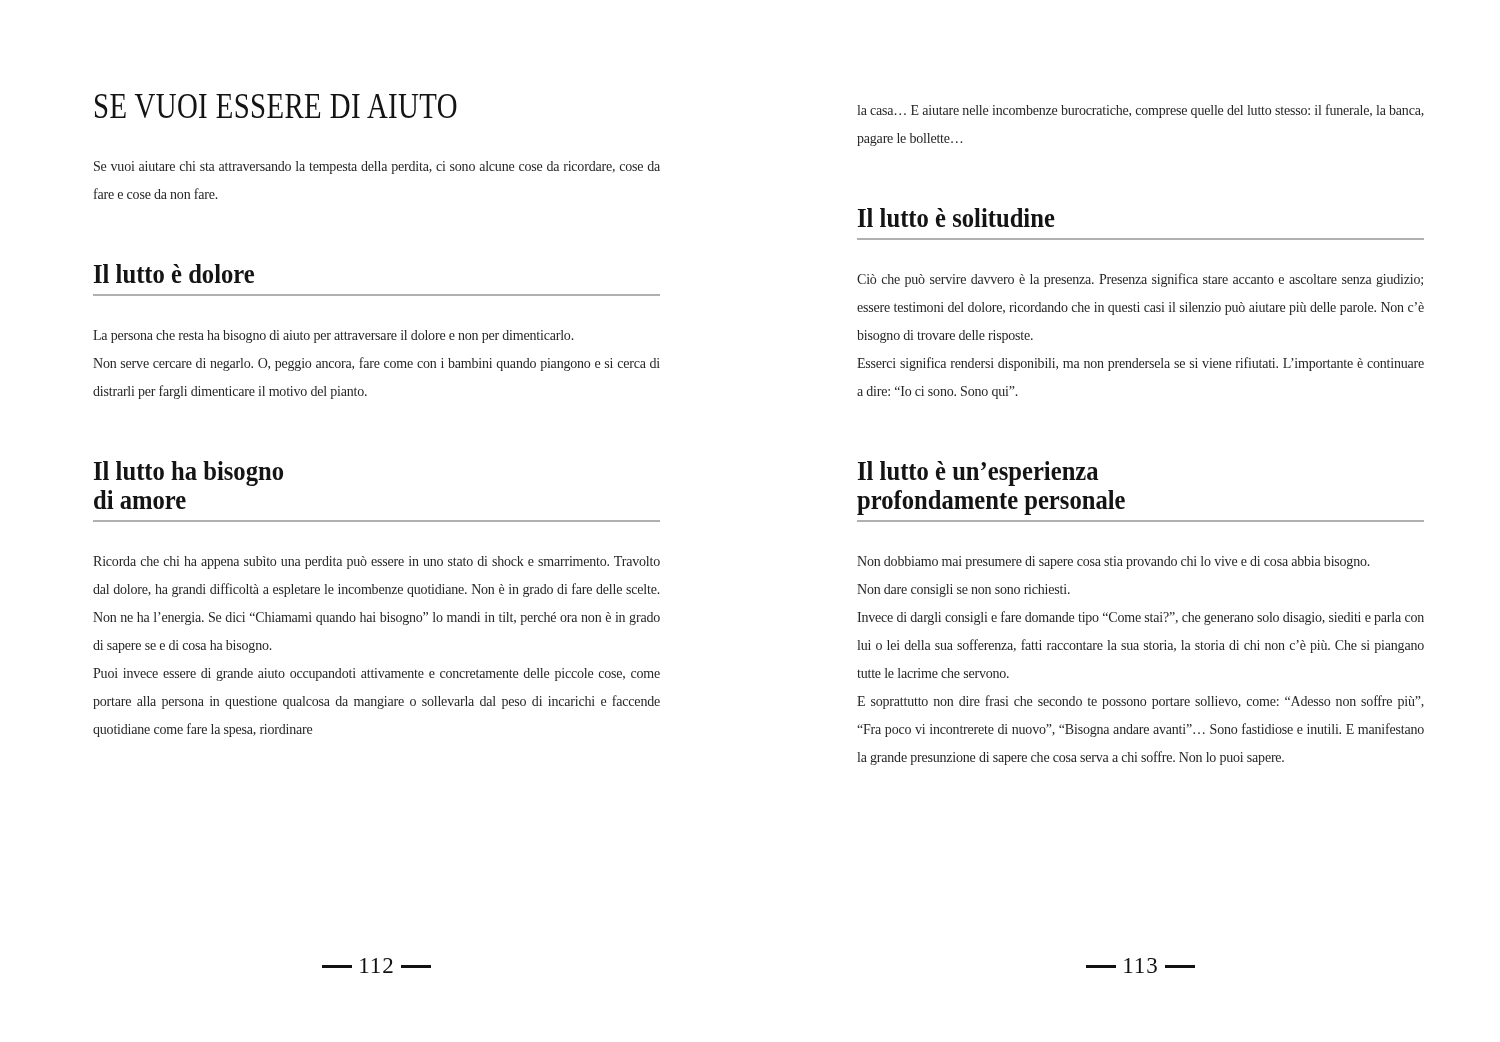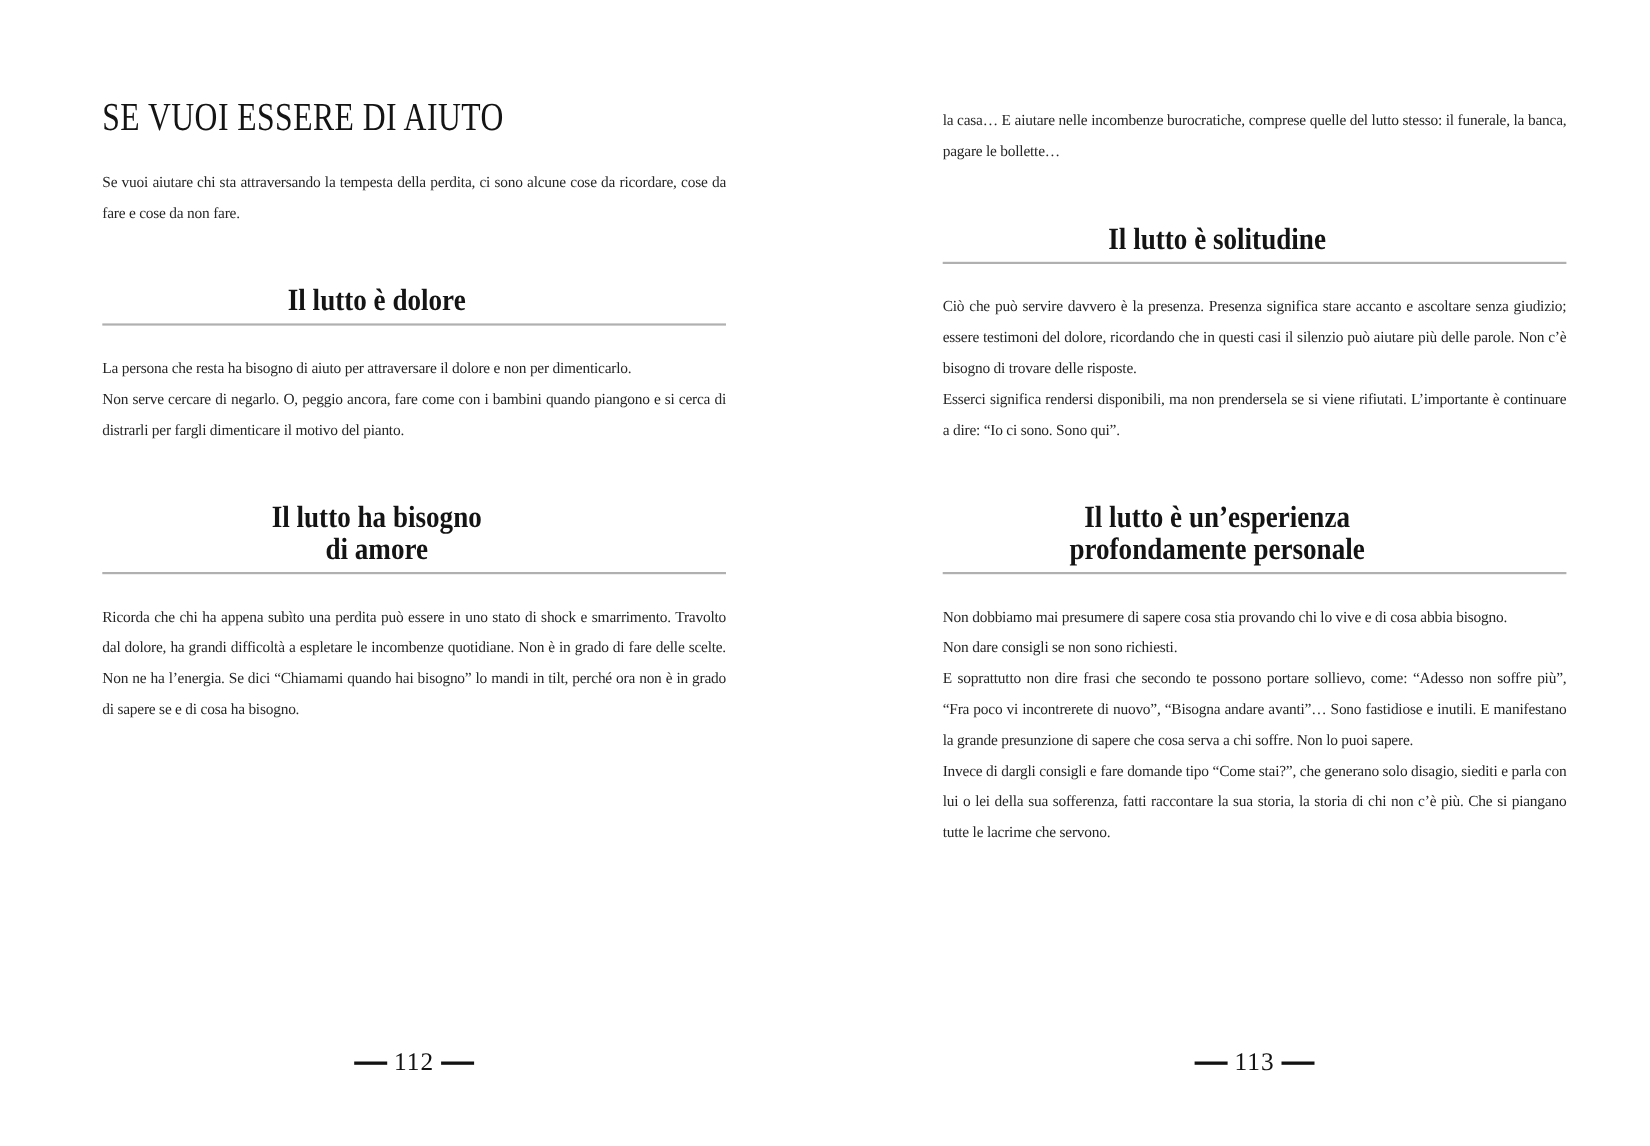--- a/index.html
+++ b/index.html
@@ -51,21 +51,20 @@
     color: var(--color-text, #222222);
   }
 
   .section-heading {
     margin: 0;
     font-size: 28px;
     line-height: 29px;
     font-weight: 700;
     color: var(--color-heading, #141414);
     white-space: nowrap;
-    text-align: center;
   }
   .heading-line {
     display: block;
     transform: scaleX(0.88);
     transform-origin: left center;
   }
   .heading-rule {
     margin-top: 6px;
     height: 2px;
     width: 100%;
@@ -118,20 +117,21 @@
   </div>
 
   <div class="section">
     <h2 class="section-heading">
       <span class="heading-line">Il lutto ha bisogno</span>
       <span class="heading-line">di amore</span>
     </h2>
     <div class="heading-rule"></div>
     <div class="section-body">
       <p class="body-par">Ricorda che chi ha appena subìto una perdita può essere in uno stato di shock e smarrimento. Travolto dal dolore, ha grandi difficoltà a espletare le incombenze quotidiane. Non è in grado di fare delle scelte. Non ne ha l’energia. Se dici “Chiamami quando hai bisogno” lo mandi in tilt, perché ora non è in grado di sapere se e di cosa ha bisogno.</p>
+      <p class="body-par">Puoi invece essere di grande aiuto occupandoti attivamente e concretamente delle piccole cose, come portare alla persona in questione qualcosa da mangiare o sollevarla dal peso di incarichi e faccende quotidiane come fare la spesa, riordinare</p>
     </div>
   </div>
 </div>
 
 <div class="page page-right">
   <div>
     <p class="body-par">la casa… E aiutare nelle incombenze burocratiche, comprese quelle del lutto stesso: il funerale, la banca, pagare le bollette…</p>
   </div>
 
   <div class="section">
@@ -147,22 +147,22 @@
 
   <div class="section">
     <h2 class="section-heading">
       <span class="heading-line">Il lutto è un’esperienza</span>
       <span class="heading-line">profondamente personale</span>
     </h2>
     <div class="heading-rule"></div>
     <div class="section-body">
       <p class="body-par">Non dobbiamo mai presumere di sapere cosa stia provando chi lo vive e di cosa abbia bisogno.</p>
       <p class="body-par">Non dare consigli se non sono richiesti.</p>
+      <p class="body-par">Invece di dargli consigli e fare domande tipo “Come stai?”, che generano solo disagio, siediti e parla con lui o lei della sua sofferenza, fatti raccontare la sua storia, la storia di chi non c’è più. Che si piangano tutte le lacrime che servono.</p>
       <p class="body-par">E soprattutto non dire frasi che secondo te possono portare sollievo, come: “Adesso non soffre più”, “Fra poco vi incontrerete di nuovo”, “Bisogna andare avanti”… Sono fastidiose e inutili. E manifestano la grande presunzione di sapere che cosa serva a chi soffre. Non lo puoi sapere.</p>
-      <p class="body-par">Invece di dargli consigli e fare domande tipo “Come stai?”, che generano solo disagio, siediti e parla con lui o lei della sua sofferenza, fatti raccontare la sua storia, la storia di chi non c’è più. Che si piangano tutte le lacrime che servono.</p>
     </div>
   </div>
 </div>
 
 <div class="page-footer footer-left">
   <span class="page-number-dash"></span>
   <span class="page-number">112</span>
   <span class="page-number-dash"></span>
 </div>
 <div class="page-footer footer-right">

